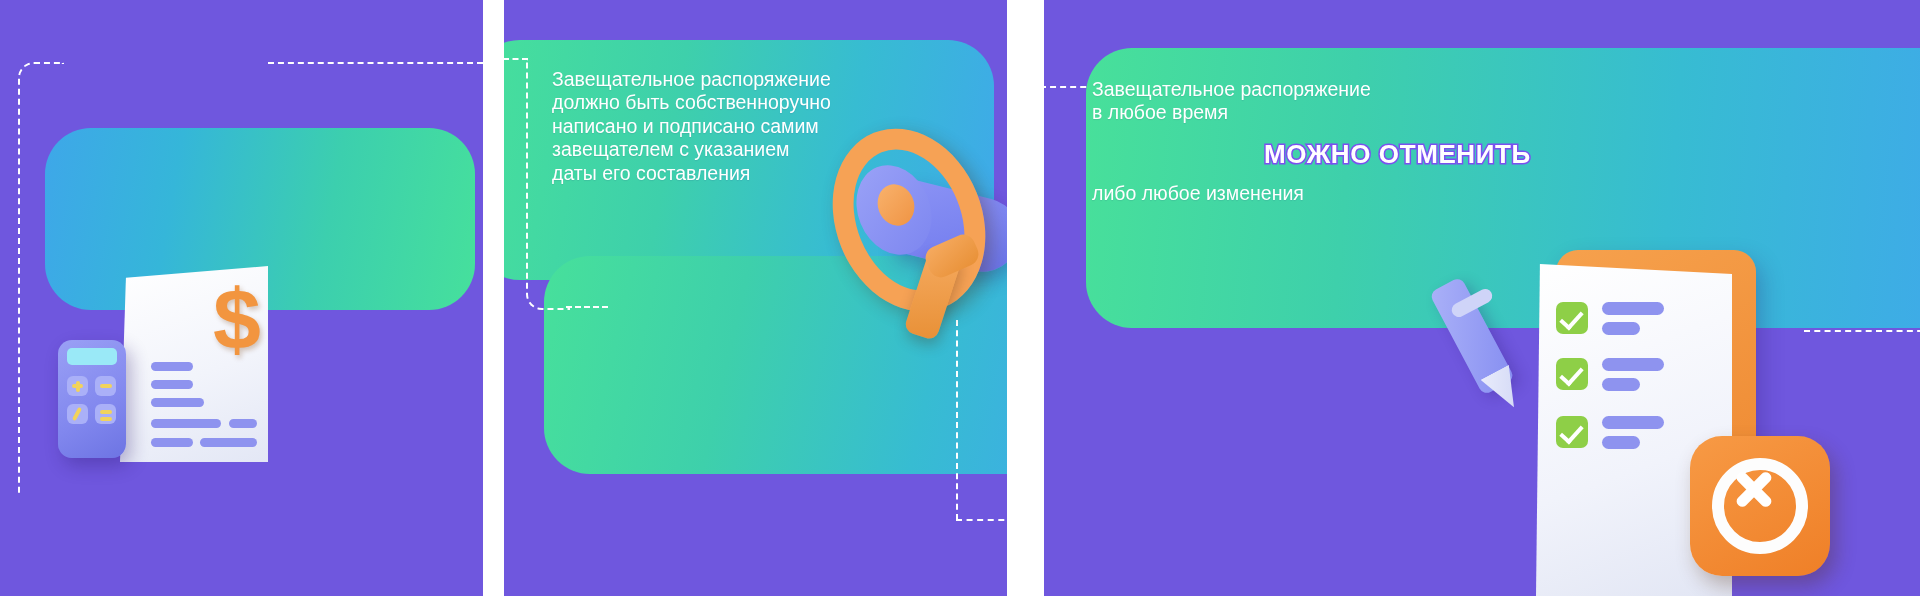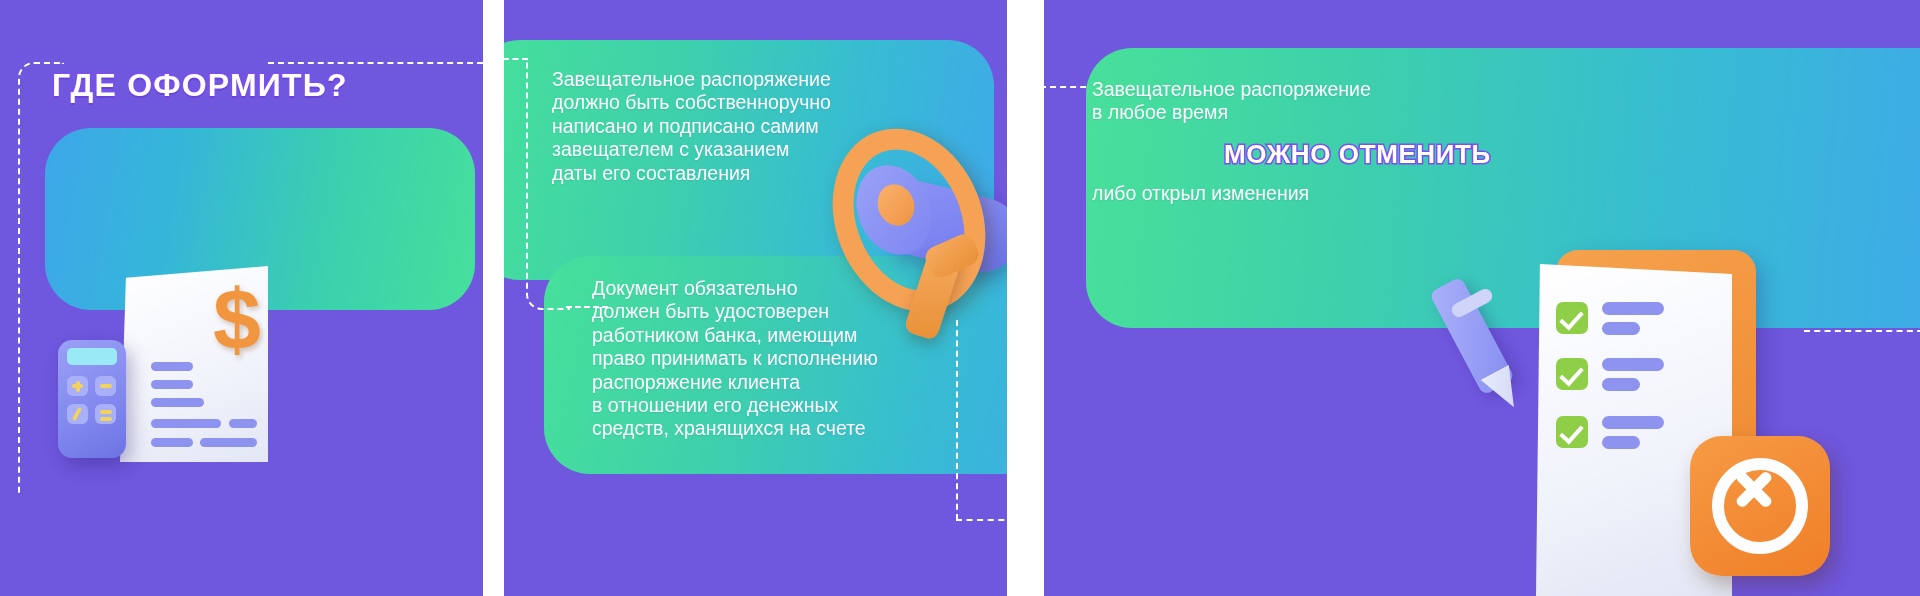--- a/index.html
+++ b/index.html
@@ -29,21 +29,21 @@
       background:linear-gradient(275deg,#3fa9ea 0%,#37bcd2 34%,#3ed0ab 70%,#48e09a 100%);}
 
   
   .title{position:absolute;left:52px;top:46px;font-size:32px;font-weight:bold;
          letter-spacing:1.2px;color:#ffffff;white-space:nowrap;z-index:6;
          -webkit-text-stroke:3px #7b4ff0;paint-order:stroke fill;
          text-shadow:0 2px 0 rgba(80,40,190,.35);}
 
   .hl{position:absolute;font-size:26px;font-weight:bold;letter-spacing:.6px;
       color:#fff;white-space:nowrap;z-index:7;
-      -webkit-text-stroke:3px #7b4ff0;paint-order:stroke fill;}
+      -webkit-text-stroke:3px #7b4ff0;paint-order:stroke fill;margin-left:40px;}
 
   .body{position:absolute;color:#ffffff;font-size:19.5px;line-height:1.20;z-index:6;
         white-space:pre-line;text-shadow:0 1px 1px rgba(40,20,110,.10);}
   .body.ctr{text-align:center;}
 
   
   .dash{position:absolute;z-index:4;}
   .dh{border-top:2px dashed #ffffff;height:0;}
   .dv{border-left:2px dashed #ffffff;width:0;}
   .dcorner{border:2px dashed #ffffff;border-right:none;border-bottom:none;
@@ -96,21 +96,20 @@
 
 <div class="deck">
 
   <section class="slide s1">
 
     <div class="dash dcorner" style="left:18px;top:62px;width:44px;height:430px;border-bottom:none;"></div>
     <div class="dash dh" style="left:268px;top:62px;width:215px;"></div>
 
     <div class="card c1"></div>
 
-    <h1 class="title">ГДЕ  ОФОРМИТЬ?</h1>
 
 
     <div class="ill" style="left:48px;top:252px;width:240px;height:210px;">
       <div class="paper" style="left:72px;top:14px;width:148px;height:196px;
                   clip-path:polygon(4% 6%,100% 0%,100% 100%,0% 100%);"></div>
       <div class="dollar" style="left:165px;top:24px;font-size:86px;">$</div>
       <div class="bar" style="left:103px;top:110px;width:42px;height:9px;"></div>
       <div class="bar" style="left:103px;top:128px;width:42px;height:9px;"></div>
       <div class="bar" style="left:103px;top:146px;width:53px;height:9px;"></div>
       <div class="bar" style="left:103px;top:167px;width:70px;height:9px;"></div>
@@ -146,27 +145,20 @@
 
     <div class="dash dv" style="left:452px;top:320px;height:200px;"></div>
     <div class="dash dh" style="left:452px;top:519px;width:80px;"></div>
 
     <div class="body" style="left:48px;top:68px;width:460px;">Завещательное распоряжение
 должно быть собственноручно
 написано и подписано самим
 завещателем с указанием
 даты его составления</div>
 
-    <div class="body" style="left:88px;top:277px;width:440px;">Документ обязательно
-должен быть удостоверен
-работником банка, имеющим
-право принимать к исполнению
-распоряжение клиента
-в отношении его денежных
-средств, хранящихся на счете</div>
 
     <div class="ill" style="left:318px;top:110px;width:210px;height:250px;">
       <div class="mg-cone" style="left:76px;top:82px;width:122px;height:74px;
                   border-radius:14px 54px 54px 14px;transform:rotate(14deg);"></div>
       <div class="mg-inner" style="left:36px;top:54px;width:72px;height:92px;transform:rotate(-22deg);"></div>
       <div class="mg-ring" style="left:14px;top:16px;width:104px;height:146px;transform:rotate(-22deg);"></div>
       <div class="mg-nub" style="left:56px;top:74px;width:36px;height:42px;transform:rotate(-20deg);"></div>
       <div class="mg-handle" style="left:94px;top:140px;width:34px;height:88px;
                   border-radius:10px;transform:rotate(18deg);"></div>
       <div class="mg-handle" style="left:104px;top:130px;width:52px;height:32px;
@@ -182,21 +174,21 @@
 
     <div class="dash dcorner" style="left:-20px;top:86px;width:62px;height:246px;border-bottom:none;"></div>
 
     <div class="dash dh" style="left:760px;top:330px;width:150px;"></div>
 
     <div class="body" style="left:48px;top:78px;width:560px;">Завещательное распоряжение
 в любое время</div>
 
     <div class="hl" style="left:180px;top:139px;">МОЖНО ОТМЕНИТЬ</div>
 
-    <div class="body" style="left:48px;top:182px;width:560px;">либо открыл изменения</div>
+    <div class="body" style="left:48px;top:182px;width:560px;">либо любое изменения</div>
 
     <div class="ill" style="left:400px;top:240px;width:400px;height:356px;">
 
       <div class="pen" style="left:10px;top:38px;width:36px;height:116px;transform:rotate(-28deg);"></div>
       <div class="pentip" style="left:44px;top:130px;width:32px;height:40px;transform:rotate(-28deg);
                   clip-path:polygon(0 0,100% 0,52% 100%);"></div>
       <div class="pen" style="left:6px;top:56px;width:44px;height:14px;transform:rotate(-28deg);
                   background:#cfd4f8;box-shadow:none;"></div>
 
       <div class="clip" style="left:112px;top:10px;width:200px;height:236px;"></div>

